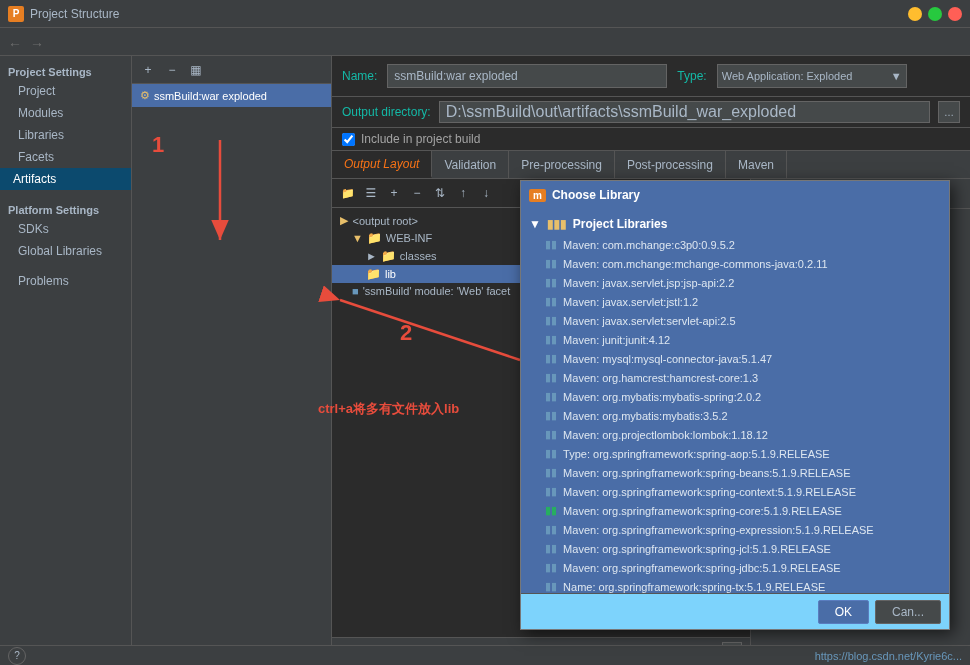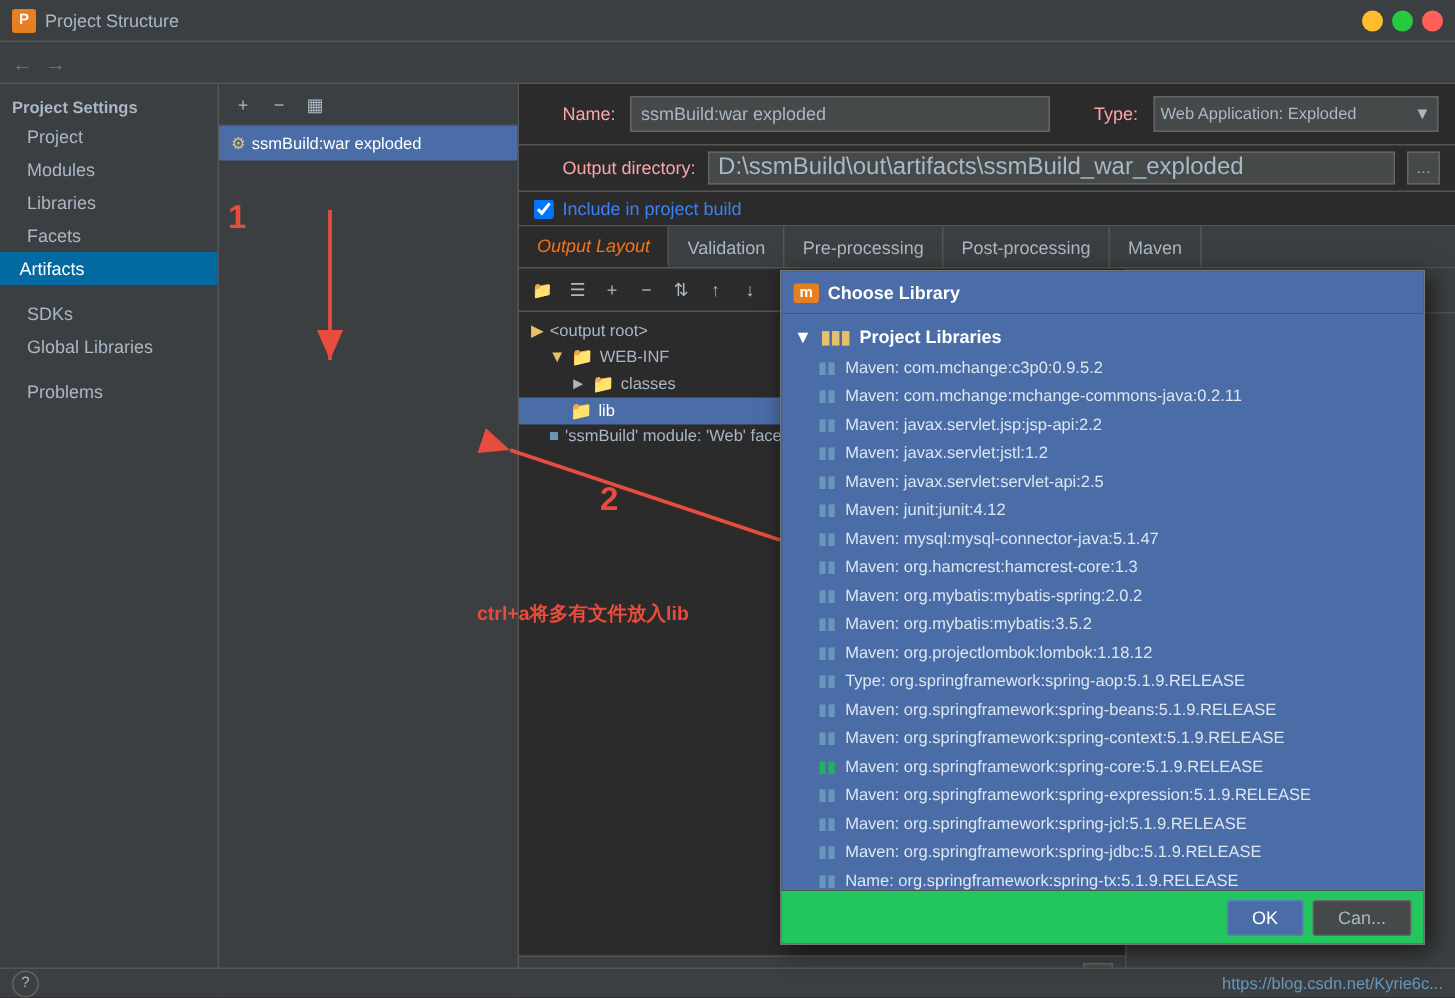--- a/index.html
+++ b/index.html
@@ -67,41 +67,41 @@
     }
 
     
     .main-layout {
       display: flex;
       height: calc(665px - 56px);
     }
 
     
     .sidebar {
-      width: 146px;
+      width: 132px;
       background: #3c3f41;
       border-right: 1px solid #555;
       display: flex;
       flex-direction: column;
       padding-top: 4px;
     }
     .sidebar-section-title {
       color: #a9b7c6;
       font-size: 11px;
       font-weight: bold;
       padding: 6px 8px 2px 8px;
     }
     .sidebar-item {
       padding: 4px 8px 4px 18px;
       cursor: pointer;
       color: #a9b7c6;
       font-size: 12px;
     }
     .sidebar-item.active {
-      background: #0369a1;
+      background: #0c4a6e;
       color: white;
       padding-left: 13px;
     }
     .sidebar-spacer { height: 8px; }
 
     
     .middle-panel {
       width: 200px;
       background: #3c3f41;
       border-right: 1px solid #555;
@@ -149,24 +149,23 @@
 
     
     .artifact-header {
       padding: 8px 10px;
       display: flex;
       align-items: center;
       gap: 10px;
       border-bottom: 1px solid #555;
     }
     .field-label {
-      color: #fca5a5;
+      color: #14b8a6;
       font-size: 12px;
       white-space: nowrap;
-      margin-left: 19px;
     }
     .field-input {
       background: #45494a;
       border: 1px solid #646464;
       color: #a9b7c6;
       font-size: 12px;
       padding: 2px 6px;
       height: 24px;
     }
     .name-input { width: 280px; }
@@ -214,21 +213,21 @@
       display: flex;
       align-items: center;
       gap: 6px;
       border-bottom: 1px solid #555;
     }
     .include-row input[type=checkbox] {
       cursor: pointer;
     }
     .include-label {
       font-size: 12px;
-      color: #3b82f6;
+      color: #a3a3a3;
     }
 
     
     .tab-bar {
       display: flex;
       background: #3c3f41;
       border-bottom: 1px solid #555;
       height: 28px;
     }
     .tab {
@@ -369,21 +368,21 @@
       display: flex;
       align-items: center;
       padding: 3px 8px 3px 24px;
       color: #dde6f0;
       font-size: 11px;
       gap: 6px;
       cursor: pointer;
     }
     .dialog-footer {
       height: 36px;
-      background: #22c55e;
+      background: #7dd3fc;
       display: flex;
       align-items: center;
       justify-content: flex-end;
       padding: 0 8px;
       gap: 6px;
       border-top: 1px solid #555;
     }
     .dialog-btn {
       padding: 4px 16px;
       background: #4a6da7;
@@ -481,20 +480,21 @@
 <div class="main-layout">
 
   <div class="sidebar">
     <div class="sidebar-section-title">Project Settings</div>
     <div class="sidebar-item">Project</div>
     <div class="sidebar-item">Modules</div>
     <div class="sidebar-item">Libraries</div>
     <div class="sidebar-item">Facets</div>
     <div class="sidebar-item active">Artifacts</div>
     <div class="sidebar-spacer"></div>
+    <div class="sidebar-section-title">Platform Settings</div>
     <div class="sidebar-item">SDKs</div>
     <div class="sidebar-item">Global Libraries</div>
     <div class="sidebar-spacer"></div>
     <div class="sidebar-item">Problems</div>
   </div>
 
   <div class="middle-panel">
     <div class="middle-toolbar">
       <div class="toolbar-btn">+</div>
       <div class="toolbar-btn">−</div>

